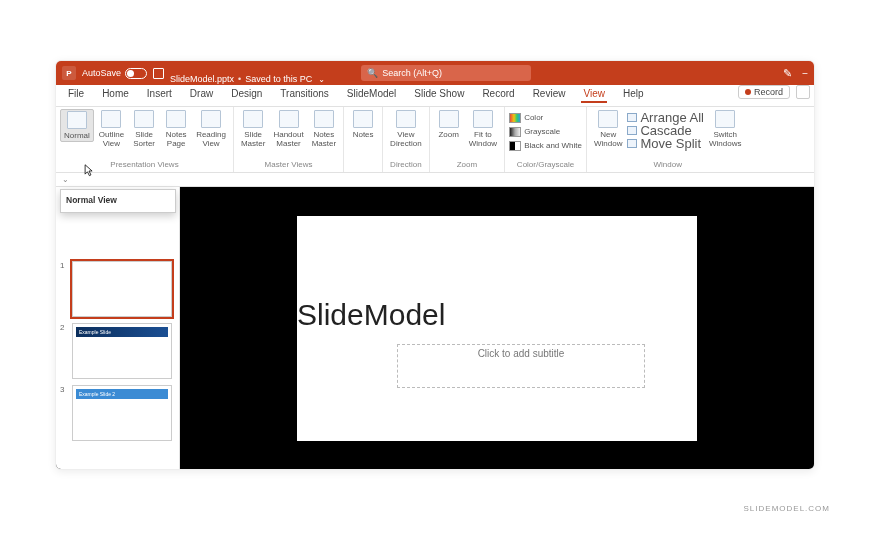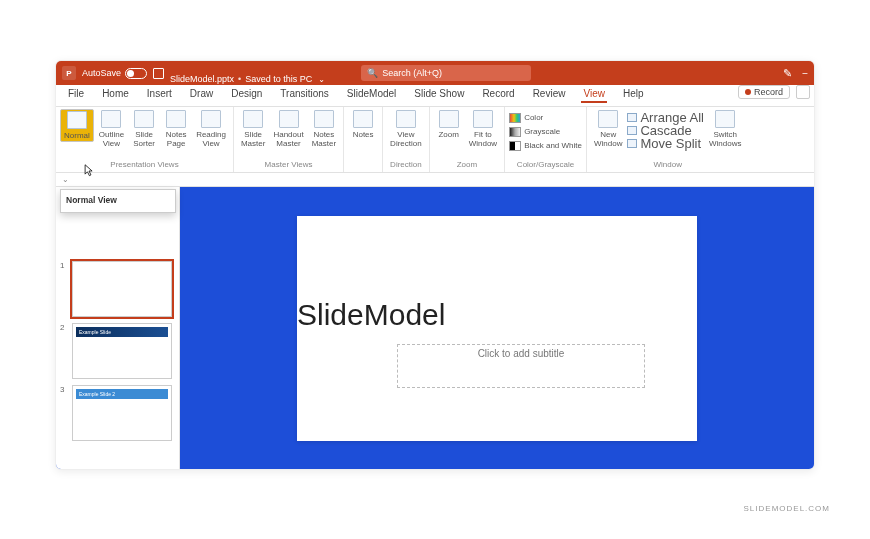--- a/index.html
+++ b/index.html
@@ -23,33 +23,33 @@
 .record-btn { border: 1px solid #ccc; border-radius: 3px; padding: 1px 6px; font-size: 9px; display: flex; align-items: center; gap: 3px; }
 .record-dot { width: 6px; height: 6px; border-radius: 50%; background: #c43e1c; }
 .share { width: 14px; height: 14px; border: 1px solid #ccc; border-radius: 2px; }
 .ribbon { height: 66px; border-bottom: 1px solid #e1e1e1; display: flex; font-size: 8px; color: #555; }
 .rgroup { border-right: 1px solid #e6e6e6; display: flex; flex-direction: column; padding: 2px 4px; }
 .grow { flex: 1; display: flex; align-items: flex-start; gap: 2px; }
 .glabel { text-align: center; font-size: 8px; color: #888; padding-bottom: 1px; }
 .rbtn { display: flex; flex-direction: column; align-items: center; justify-content: flex-start; padding: 1px 3px; min-width: 30px; cursor: pointer; }
 .rbtn .ic { width: 20px; height: 18px; border: 1px solid #b5c5d6; border-radius: 1px; background: #f4f8fc; position: relative; margin-bottom: 2px; }
 .rbtn span { text-align: center; line-height: 9px; }
-.rbtn.active { border: 1px solid #c5c5c5; background: #eab308; border-radius: 2px; }
+.rbtn.active { border: 1px solid #c5c5c5; background: #e5e5e5; border-radius: 2px; }
 .chk-line { display: flex; align-items: center; gap: 3px; font-size: 8px; color: #999; height: 12px; }
 .chk { width: 8px; height: 8px; border: 1px solid #bbb; }
 .vcol { display: flex; flex-direction: column; gap: 1px; padding-top: 2px; }
 .color-sw { display: flex; align-items: center; gap: 3px; font-size: 8px; height: 13px; }
 .sw { width: 12px; height: 10px; border: 1px solid #999; }
 .sw.rgb { background: linear-gradient(90deg,#e74c3c,#f1c40f 40%,#2ecc71 70%,#3498db); }
 .sw.gray { background: linear-gradient(90deg,#222,#aaa,#eee); }
 .sw.bw { background: linear-gradient(90deg,#000 50%,#fff 50%); }
 .win-line { display: flex; align-items: center; gap: 3px; font-size: 13px; height: 12px; }
 .win-ic { width: 10px; height: 9px; border: 1px solid #8aa9c9; background: #eef4fb; }
 .qat-row { height: 14px; border-bottom: 1px solid #e1e1e1; display: flex; align-items: center; padding-left: 6px; font-size: 8px; color: #888; }
-.workspace { flex: 1; display: flex; background: #1d4ed8; min-height: 0; }
+.workspace { flex: 1; display: flex; background: #000000; min-height: 0; }
 .thumbs { width: 124px; background: #fff; border-right: 1px solid #e3e3e3; padding: 4px; position: relative; }
 .tooltip { position: absolute; left: 4px; top: 2px; width: 116px; background: #fff; border: 1px solid #ccc; box-shadow: 0 3px 8px rgba(0,0,0,.2); padding: 5px; font-size: 8px; color: #555; z-index: 5; }
 .tooltip .tt-title { font-weight: 600; color: #333; margin-bottom: 2px; font-size: 8.5px; }
 .thumb-row { display: flex; gap: 4px; margin-top: 6px; }
 .thumb-num { font-size: 8px; color: #666; width: 8px; }
 .thumb { width: 100px; height: 56px; background: #fff; border: 1px solid #ccc; position: relative; }
 .thumb.sel { outline: 2px solid #c43e1c; }
 .thumb .bar { position: absolute; top: 3px; left: 3px; right: 3px; height: 10px; }
 .thumb .bar.navy { background: linear-gradient(90deg,#0b2e5c,#1b4f93); color:#fff; font-size:5px; padding:2px 3px; }
 .thumb .bar.blue { background: #3b8bd4; color:#fff; font-size:5px; padding:2px 3px; }

